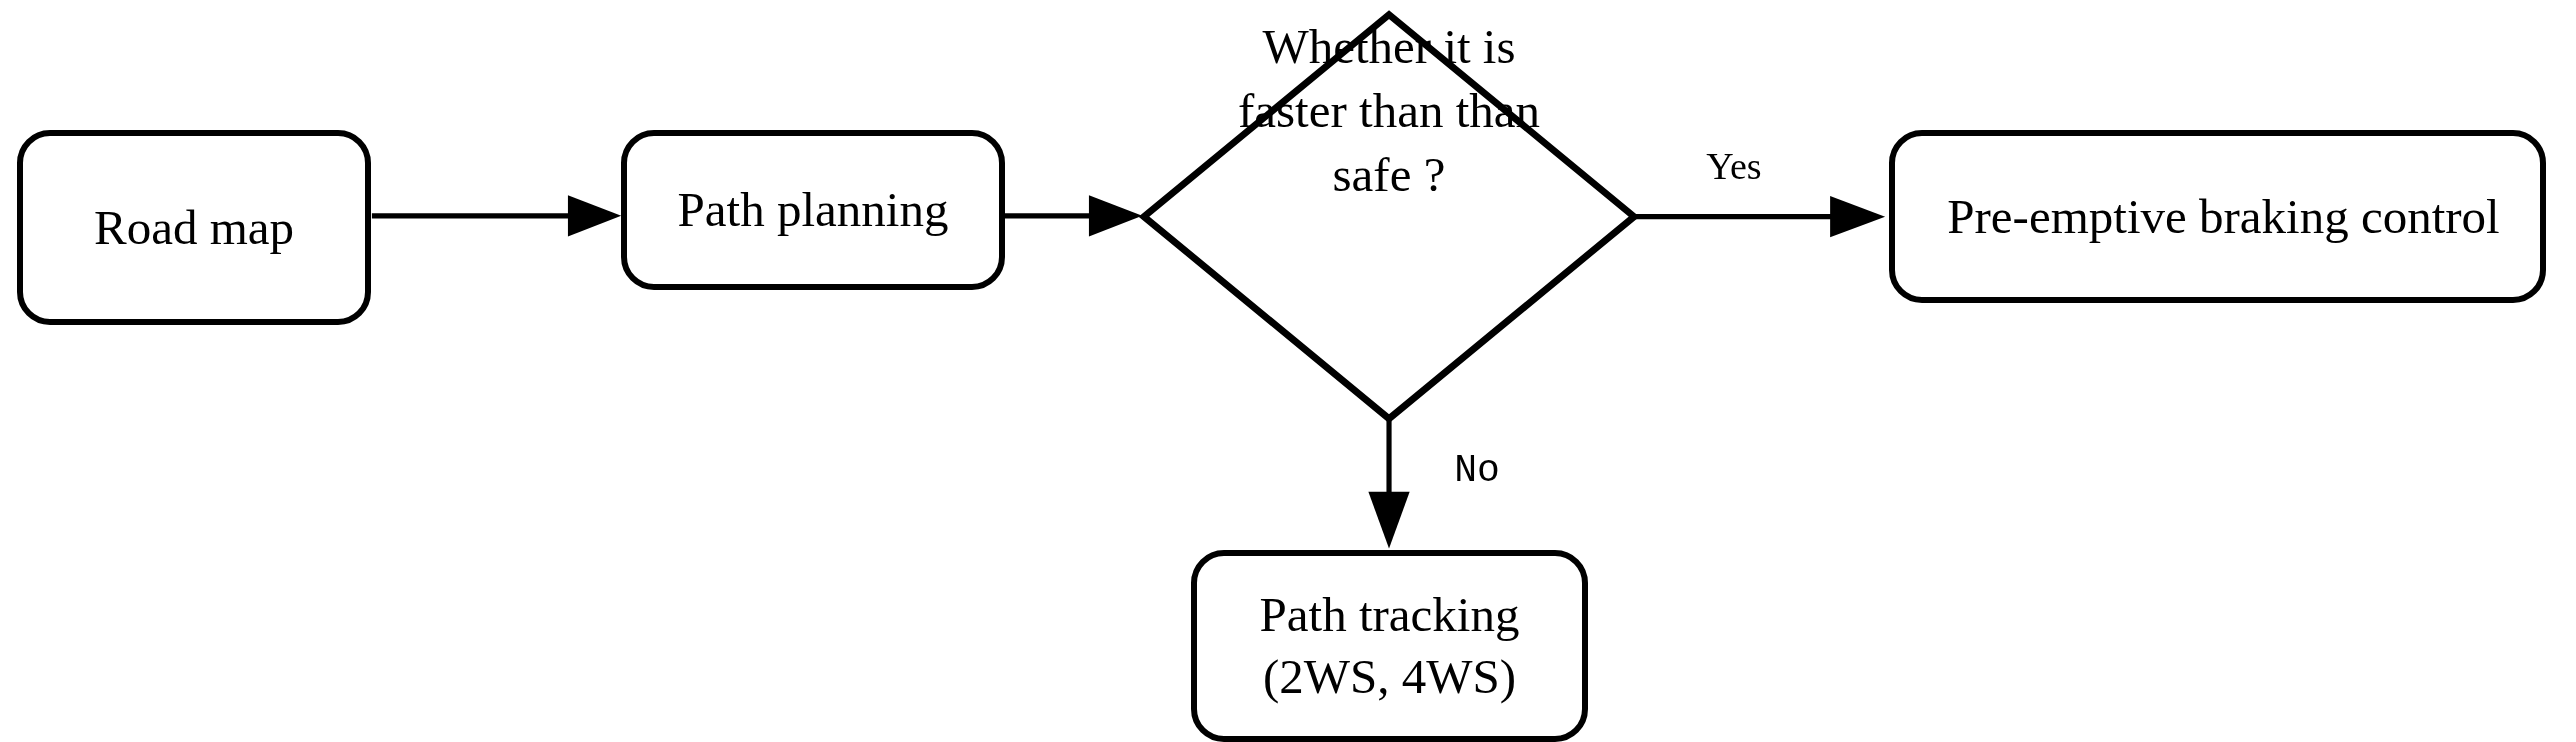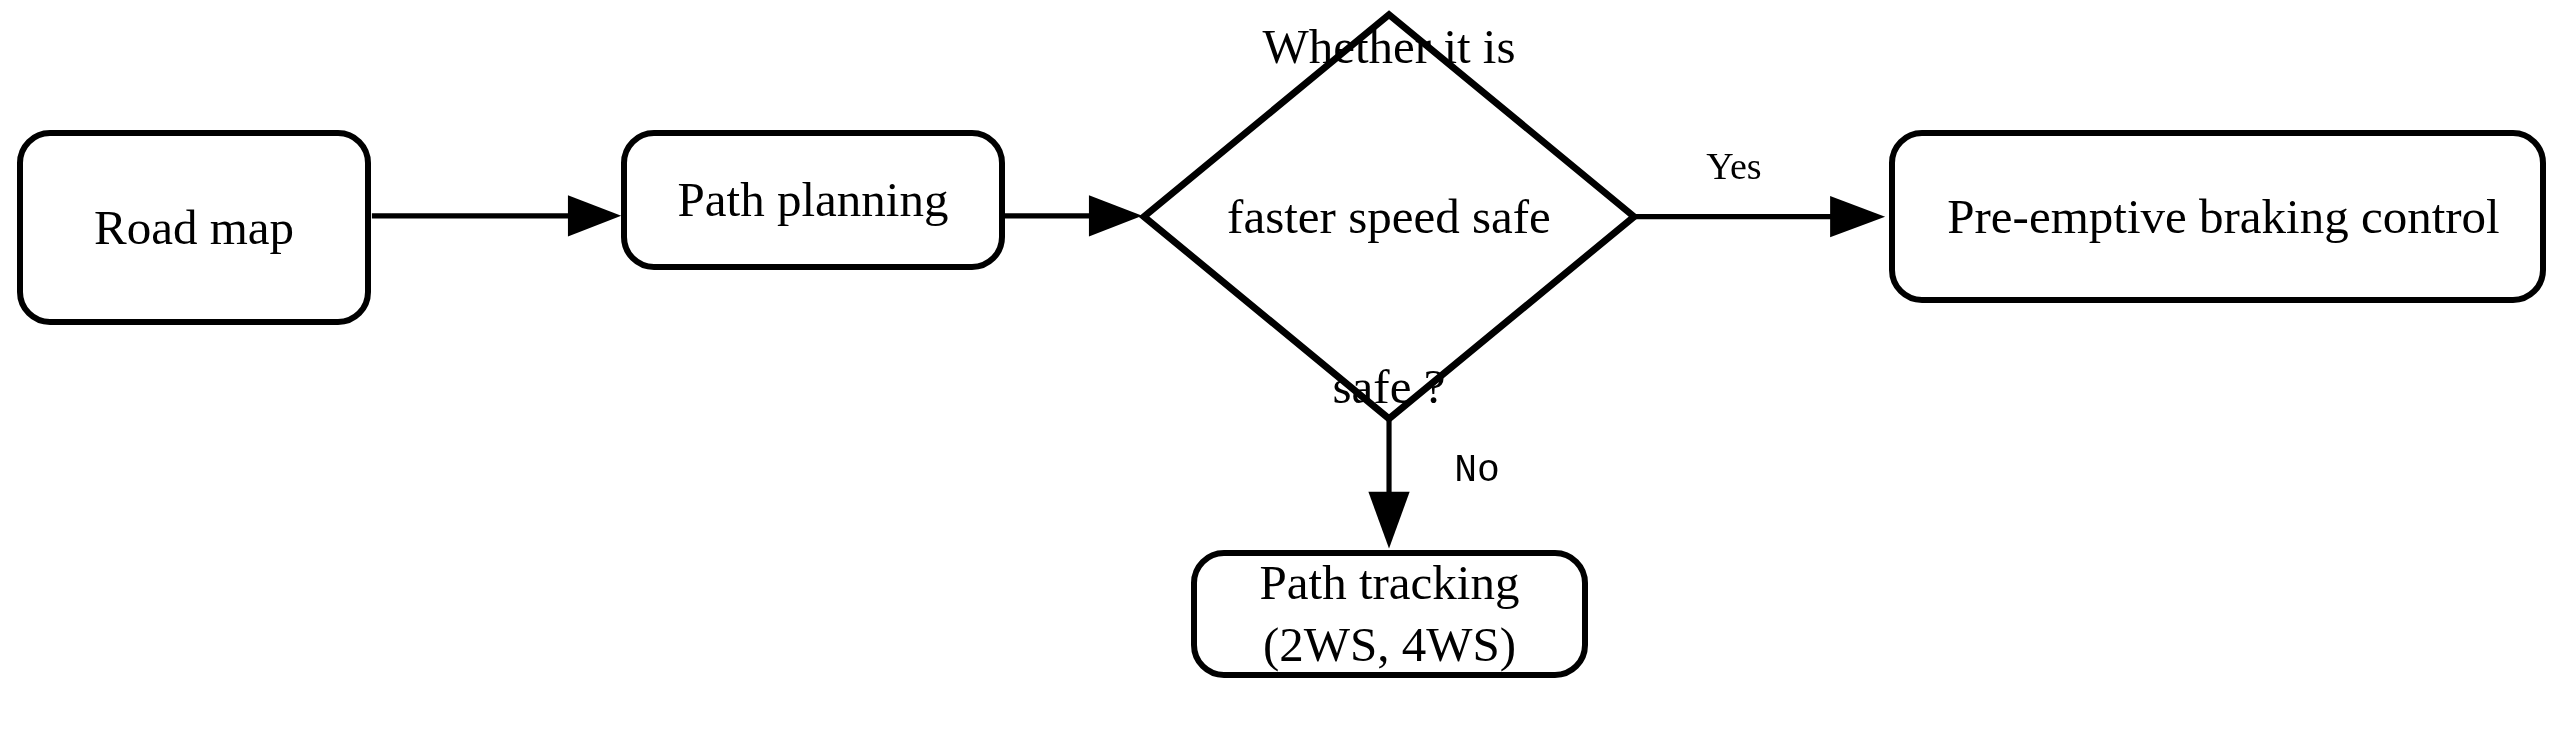--- a/index.html
+++ b/index.html
@@ -26,31 +26,31 @@
     display: flex;
     flex-direction: column;
     align-items: center;
     justify-content: center;
     text-align: center;
     font-size: 49px;
     line-height: 62px;
     white-space: nowrap;
   }
   .node-road-map      { left: 17px;   top: 130px; width: 354px; height: 195px; }
-  .node-path-planning { left: 621px;  top: 130px; width: 384px; height: 140px; }
+  .node-path-planning { left: 621px;  top: 130px; width: 384px; height: 160px; }
   .node-preemptive    { left: 1889px; top: 130px; width: 657px; height: 173px; padding-left: 12px; }
-  .node-path-tracking { left: 1191px; top: 550px; width: 397px; height: 128px; align-items: center; }
+  .node-path-tracking { left: 1191px; top: 550px; width: 397px; height: 192px; align-items: center; }
   .decision-text {
     position: absolute;
     left: 1157px; top: 14.6px;
     width: 464px; height: 404px;
     display: flex;
     flex-direction: column;
     align-items: center;
-    justify-content: space-between;
+    justify-content: flex-start;
     text-align: center;
     font-size: 49px;
     line-height: 64px;
     white-space: nowrap;
   }
   .edge-label {
     position: absolute;
     font-size: 38px;
     line-height: 60px;
     text-align: center;
@@ -101,21 +101,21 @@
     <span>Pre-emptive braking control</span>
   </div>
 
   <div class="node node-path-tracking">
     <span>Path tracking</span>
     <span>(2WS, 4WS)</span>
   </div>
 
   <div class="decision-text">
     <span>Whether it is</span>
-    <span>faster speed safe</span>
+    <span>faster than than</span>
     <span>safe ?</span>
   </div>
 
   <div class="edge-label label-yes">Yes</div>
   <div class="edge-label label-no">No</div>
 
 </div>
 
 
 </body></html>

